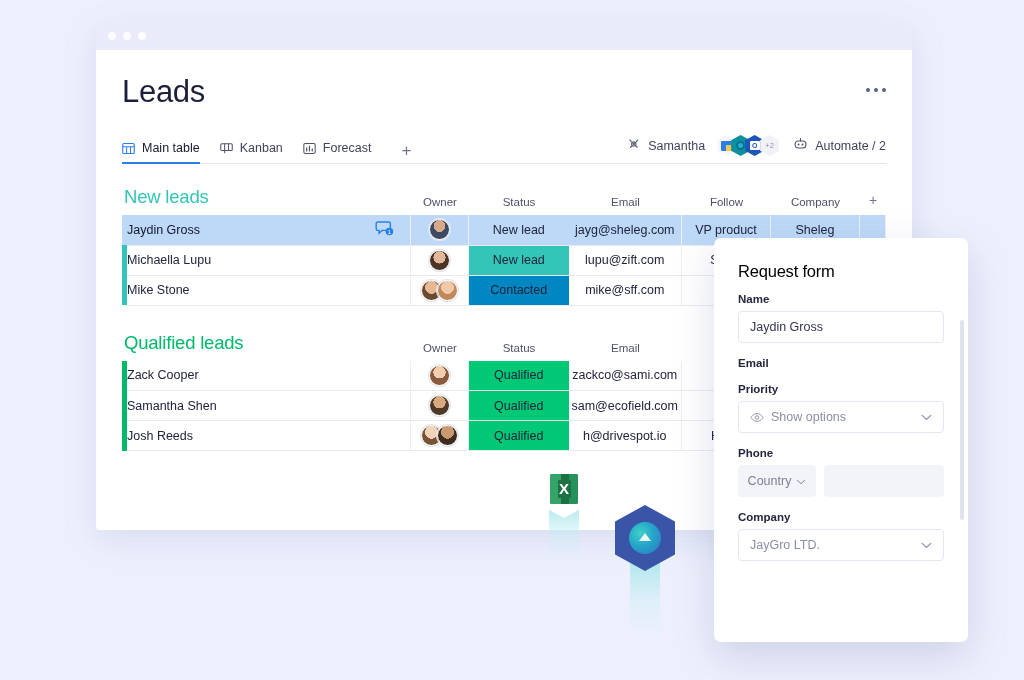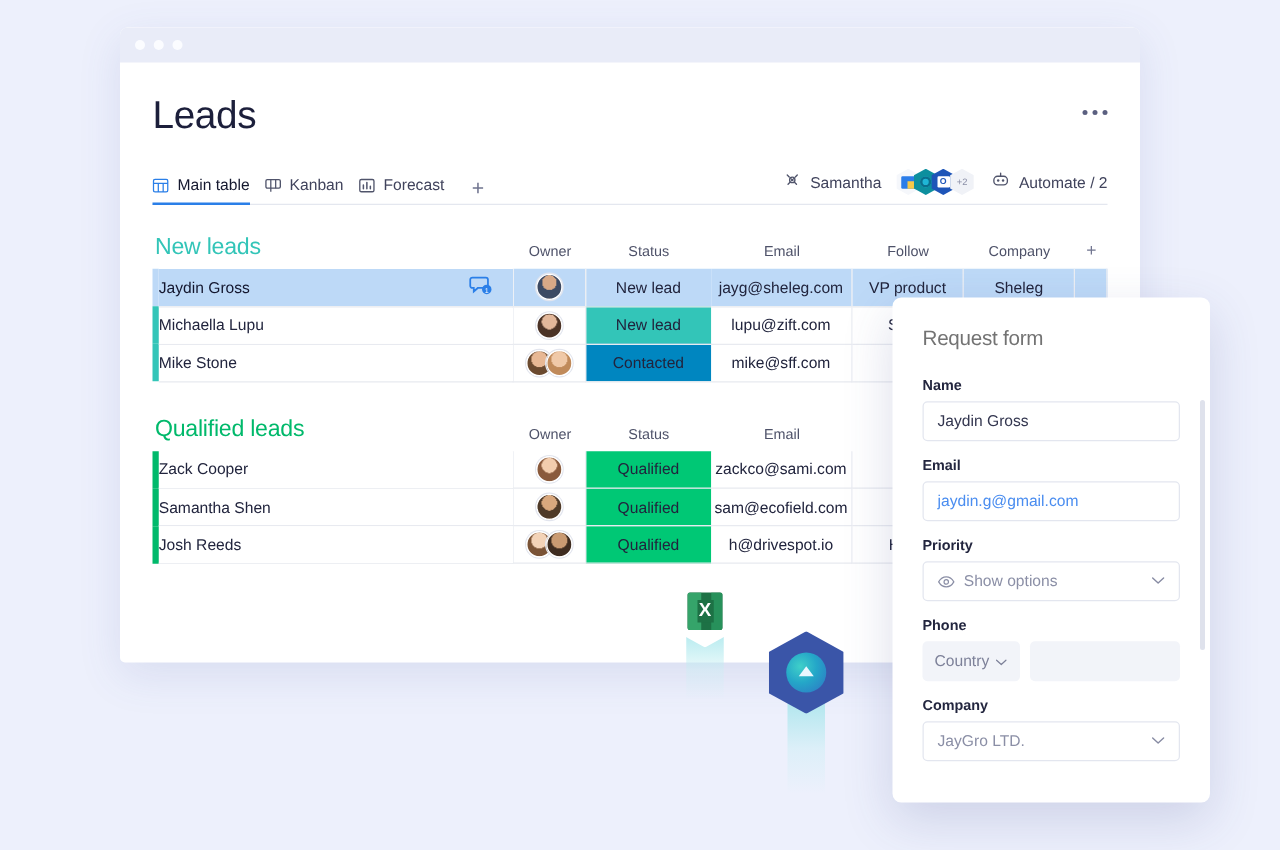--- a/index.html
+++ b/index.html
@@ -41,21 +41,21 @@
   }
   .kebab i { width: 4px; height: 4px; border-radius: 50%; background: #5b6080; display:block; }
 
   
   .tabbar {
     margin-top: 22px; height: 32px;
     border-bottom: 1px solid #e4e7ef;
     display: flex; align-items: flex-end;
     position: relative;
   }
-  .tabs { display: flex; align-items: flex-end; gap: 12px; }
+  .tabs { display: flex; align-items: flex-end; gap: 20px; }
   .tab {
     display: flex; align-items: center; gap: 7px;
     font-size: 12.5px; color: #40435c;
     padding-bottom: 7px; cursor: pointer;
     border-bottom: 2px solid transparent;
     margin-bottom: -1px;
   }
   .tab.active { border-bottom-color: #2a7fe8; color: #15182f; }
   .tab svg { display: block; }
   .tab-add {
@@ -144,21 +144,21 @@
   .c-tail  { width: 26px; }
 
   
   .form-panel {
     position: absolute; left: 714px; top: 238px;
     width: 254px; height: 404px;
     background: #fff; border-radius: 7px;
     box-shadow: 0 14px 40px rgba(60, 70, 140, 0.18);
     padding: 24px 24px 0 24px; overflow: hidden;
   }
-  .form-title { font-size: 16.5px; color: #737373; margin-bottom: 22px; letter-spacing: -0.2px; }
+  .form-title { font-size: 16.5px; color: #000000; margin-bottom: 12px; letter-spacing: -0.2px; }
   .field { margin-bottom: 14px; }
   .flabel { font-size: 11.5px; font-weight: bold; color: #23263f; margin-bottom: 6px; display:block; }
   .finput {
     height: 32px; border: 1px solid #e3e6ef; border-radius: 4px;
     display: flex; align-items: center; padding: 0 11px;
     font-size: 12.5px; color: #33364f; background: #fff;
   }
   .finput.link { color: #4a8df0; }
   .finput.muted { color: #8b8fa6; }
   .finput .caret { margin-left: auto; color: #878ba3; font-size: 10px; }
@@ -495,23 +495,20 @@
 
     <div class="field">
       <span class="flabel">Name</span>
       <div class="finput">
         <span>Jaydin Gross</span>
       </div>
     </div>
 
     <div class="field">
       <span class="flabel">Email</span>
-      <div class="finput link">
-        <span>jaydin.g@gmail.com</span>
-      </div>
     </div>
 
     <div class="field">
       <span class="flabel">Priority</span>
       <div class="finput muted">
         <span class="eye">
           <svg width="14" height="11" viewBox="0 0 15 11" fill="none">
             <path d="M1 5.5S3.4 1.3 7.5 1.3 14 5.5 14 5.5 11.6 9.7 7.5 9.7 1 5.5 1 5.5z" stroke="#8b8fa6" stroke-width="1.05"></path>
             <circle cx="7.5" cy="5.5" r="1.9" stroke="#8b8fa6" stroke-width="1.05"></circle>
           </svg>

